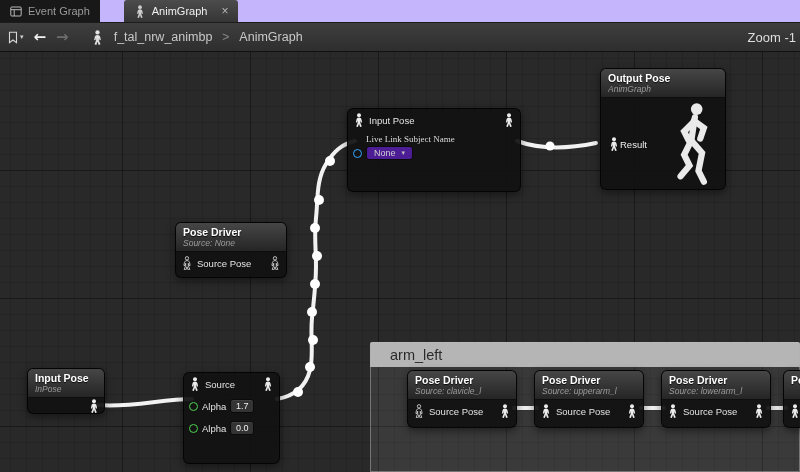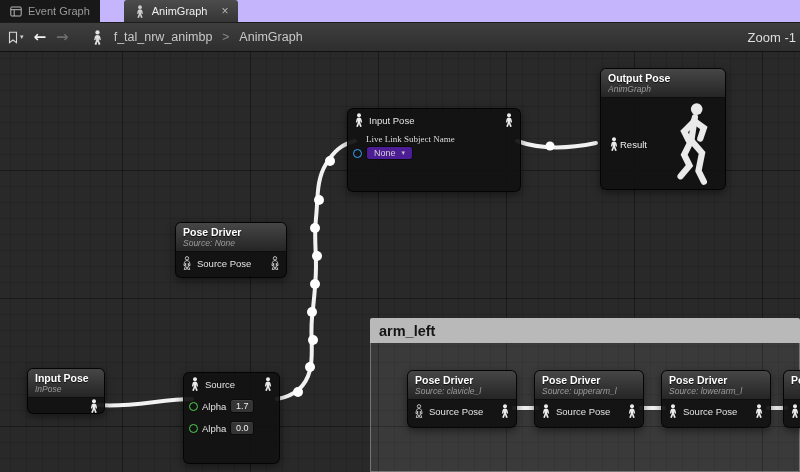--- a/index.html
+++ b/index.html
@@ -63,21 +63,21 @@
   .n-livelink { left:347px; top:56px;  width:174px; height:84px; }
   .n-posedriver { left:175px; top:170px; width:112px; height:56px; }
   .n-inputpose { left:27px;  top:316px; width:78px;  height:46px; }
   .n-controlrig { left:183px; top:320px; width:97px; height:92px; }
   .pd-a { left:407px; top:318px; width:110px; height:58px; }
   .pd-b { left:534px; top:318px; width:110px; height:58px; }
   .pd-c { left:661px; top:318px; width:110px; height:58px; }
   .pd-d { left:783px; top:318px; width:70px;  height:58px; }
   
   .comment { position:absolute; left:370px; top:266px; width:430px; height:154px; z-index:1; }
-  .comment-head { height:25px; background:var(--comment-header); display:flex; align-items:center; padding:0 9px; font-size:14.5px; font-weight:bold; color:#151515; border-radius:2px 2px 0 0; }
+  .comment-head { height:25px; background:var(--comment-header); display:flex; align-items:center; padding:0 20px; font-size:14.5px; font-weight:normal; color:#151515; border-radius:2px 2px 0 0;margin-top:24px; }
   .comment-body { position:absolute; left:0; right:0; top:25px; bottom:0; background:rgba(165,165,165,.14); border:1px solid rgba(175,175,175,.5); border-top:none; }
 </style>
 </head>
 <body>
 
 <div class="app">
 
   <div class="tabbar">
     <div class="tab">
       <span class="ticon">

